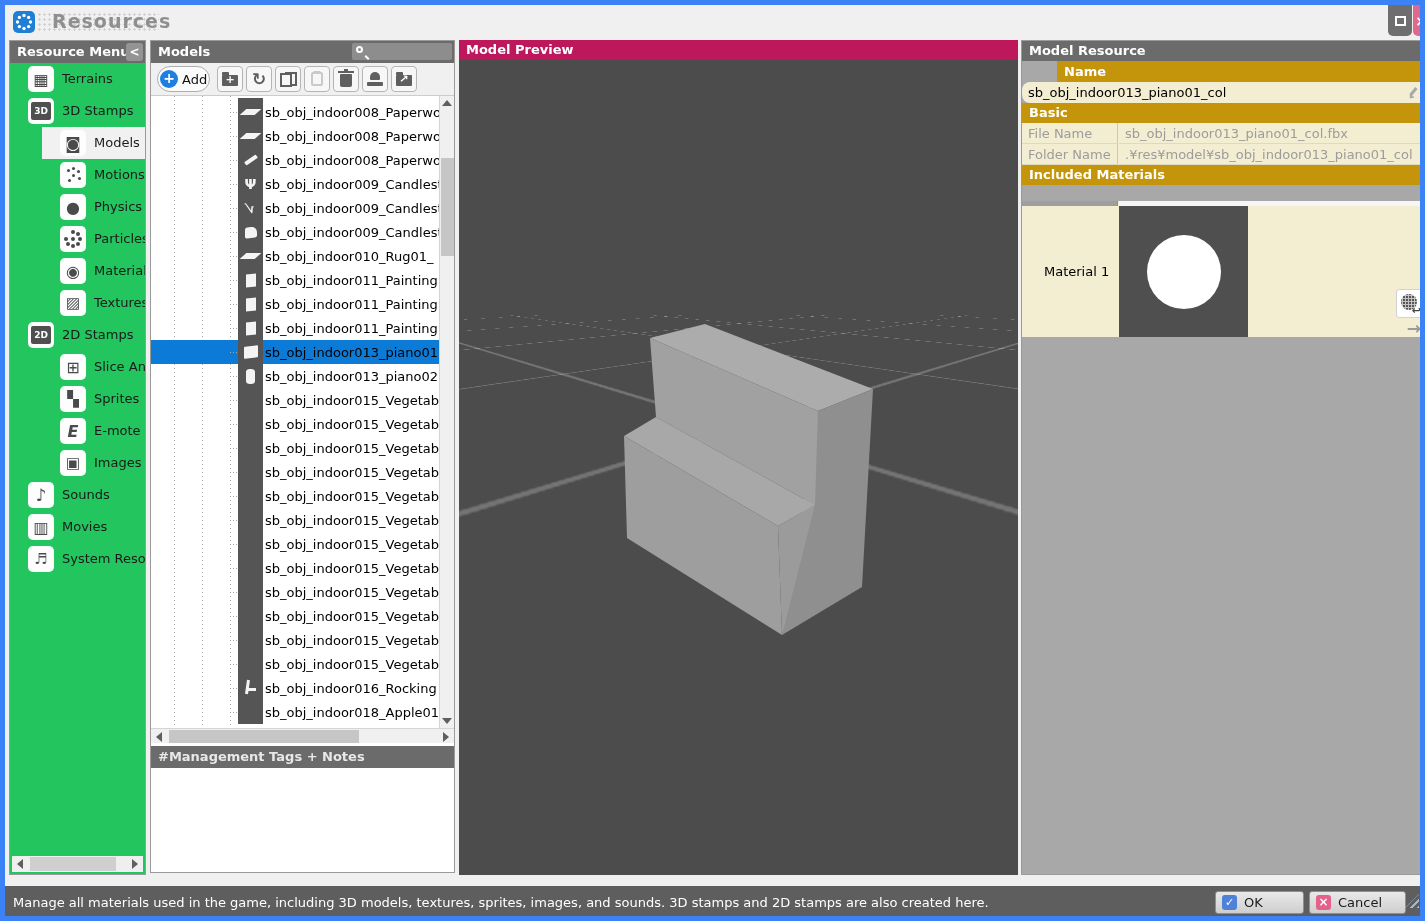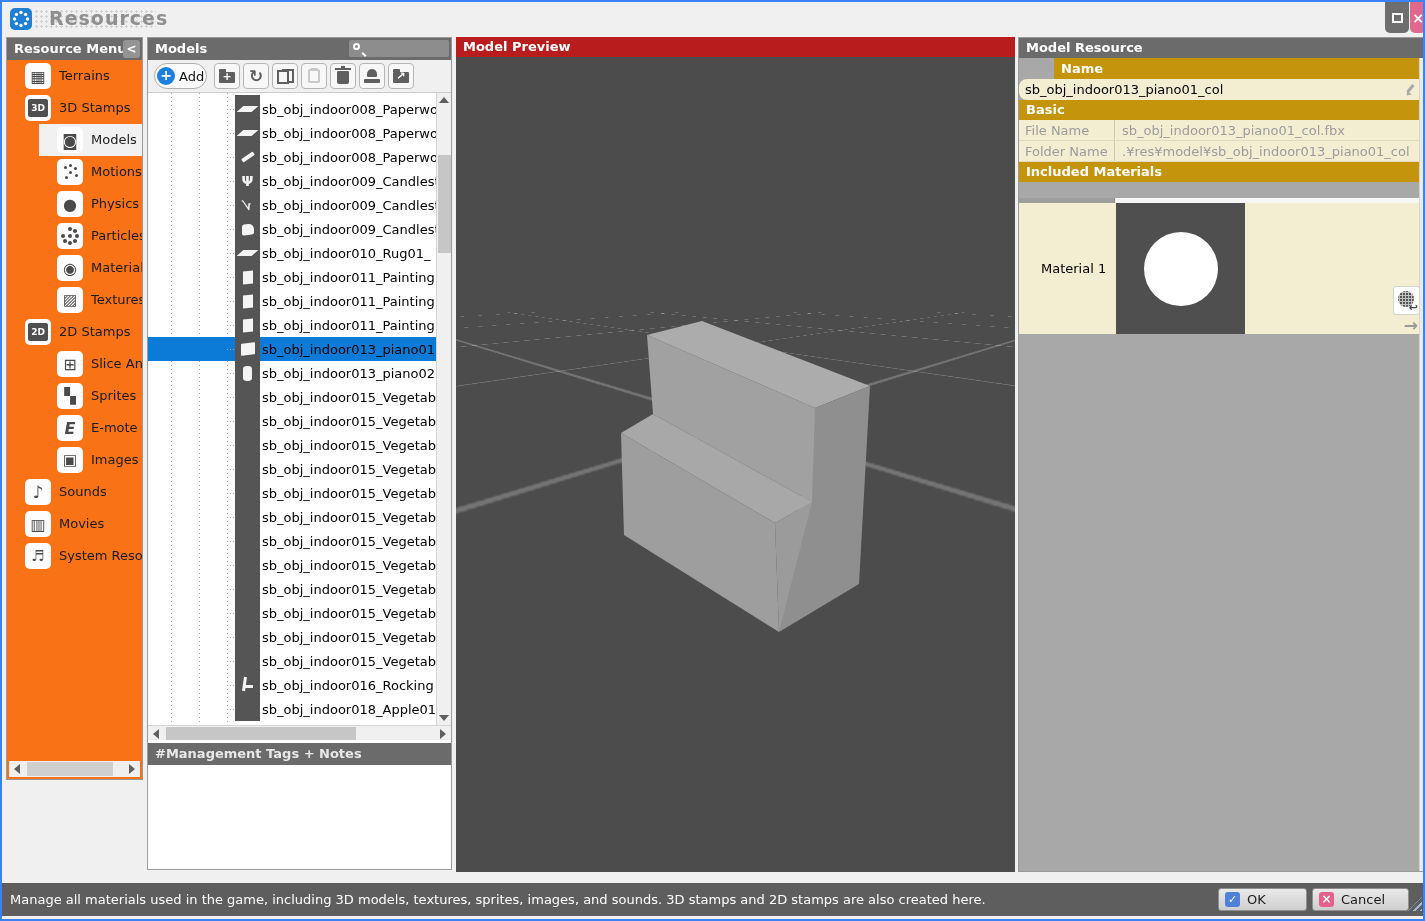--- a/index.html
+++ b/index.html
@@ -1,33 +1,33 @@
 <!DOCTYPE html>
 <html><head>
 <meta charset="utf-8">
 <style>
   html,body{margin:0;padding:0;background:#d8d8d8;}
   *{box-sizing:border-box;font-family:"DejaVu Sans","Liberation Sans",sans-serif;}
   .window{position:relative;width:1425px;height:921px;background:#f0f0f0;overflow:hidden;
-          border:2px solid #3b82f6;}
+          border:5px solid #3b82f6;}
   
   .titlebar{position:absolute;left:0;top:0;width:100%;height:33px;background:#f0f0f0;}
   .app-logo{position:absolute;left:8px;top:6px;width:22px;height:22px;background:#1f7fd4;border-radius:5px;}
   .title-halftone{position:absolute;left:32px;top:7px;width:122px;height:21px;
       background-image:radial-gradient(#d2d2d2 1.2px,transparent 1.4px);background-size:5px 5px;}
   .title-text{position:absolute;left:47px;top:5px;font-size:19px;font-weight:bold;color:#8f8f8f;letter-spacing:1px;}
   .winbtn{position:absolute;top:0;height:31px;border-radius:0 0 5px 5px;display:flex;align-items:center;justify-content:center;}
   .btn-max{left:1383px;width:24px;background:#6e6e6e;}
   .btn-max .sq{width:11px;height:10px;border:2px solid #fff;}
   .btn-close{left:1408px;width:16px;background:#e0688c;color:#fff;font-weight:bold;font-size:14px;}
   
   .phead{position:absolute;left:0;top:0;right:0;height:22px;background:#6b6b6b;color:#fff;
          font-size:13px;font-weight:bold;line-height:22px;padding-left:7px;}
   
-  .sidebar{position:absolute;left:4px;top:35px;width:137px;height:743px;background:#f97316;border:1px solid #9a9a9a;overflow:hidden;}
+  .sidebar{position:absolute;left:4px;top:35px;width:137px;height:835px;background:#22c55e;border:1px solid #9a9a9a;overflow:hidden;}
   .collapse-btn{position:absolute;right:2px;top:2px;width:17px;height:18px;background:#949494;border-radius:3px;
       color:#fff;font-weight:bold;font-size:12px;text-align:center;line-height:18px;}
   .menu{position:absolute;top:22px;left:0;right:0;margin-left:12px;}
   .menu-item{position:relative;height:32px;}
   .menu-item.selected::before{content:'';position:absolute;left:20px;right:0;top:0;bottom:0;background:#f1f1f1;}
   .mi{position:absolute;left:6px;top:3px;width:26px;height:26px;background:#fdfdfd;border-radius:5px;
       display:flex;align-items:center;justify-content:center;color:#4a4a4a;}
   .menu-item.indent .mi{left:38px;}
   .mlabel{position:absolute;left:40px;top:0;height:32px;line-height:32px;font-size:13px;color:#1b1b1b;
       white-space:nowrap;overflow:hidden;right:0;}
@@ -117,21 +117,21 @@
   .chair-icon::after{content:"";position:absolute;left:9px;top:12px;width:9px;height:3px;background:#f4f4f4;}
   .vscroll{position:absolute;right:0;top:0;width:15px;height:632px;background:#f0f0f0;border-left:1px solid #d5d5d5;z-index:5;}
   .vscroll .thumb{position:absolute;left:1px;top:62px;width:13px;height:98px;background:#c6c6c6;}
   .mlist-hscroll{position:absolute;left:0;right:0;top:687px;height:15px;background:#f0f0f0;border-top:1px solid #d5d5d5;z-index:5;}
   .mlist-hscroll .thumb{position:absolute;left:18px;top:1px;width:190px;height:13px;background:#c6c6c6;}
   .tags-head{position:absolute;left:0;right:0;top:705px;height:34px;background:#6b6b6b;color:#e8e8e8;
       font-size:13px;font-weight:bold;line-height:22px;padding-left:7px;}
   .notes{position:absolute;left:0;right:0;top:727px;bottom:0;background:#fff;border:none;}
   
   .preview-panel{position:absolute;left:454px;top:35px;width:559px;height:835px;overflow:hidden;background:#4c4c4c;}
-  .preview-head{position:absolute;left:0;top:0;right:0;height:20px;background:#b91c1c;color:#fff;
+  .preview-head{position:absolute;left:0;top:0;right:0;height:20px;background:#be185d;color:#fff;
       font-size:13px;font-weight:bold;line-height:20px;padding-left:7px;z-index:4;}
   .canvas3d{position:absolute;left:0;top:20px;right:0;bottom:0;background:#4c4c4c;overflow:hidden;
       perspective:500px;perspective-origin:50% 255px;}
   .gplane{position:absolute;top:255px;left:50%;width:6000px;height:6000px;margin-left:-3000px;
       transform-origin:50% 0;transform:rotateX(85.5deg);
       background-image:repeating-linear-gradient(45deg,rgba(255,255,255,0.22) 0 2px,transparent 2px 100px),
                        repeating-linear-gradient(-45deg,rgba(255,255,255,0.22) 0 2px,transparent 2px 100px);}
   .model-svg{position:absolute;left:0;top:0;z-index:3;}
   
   .settings-panel{position:absolute;left:1016px;top:35px;width:409px;height:835px;background:#a8a8a8;border:1px solid #9a9a9a;overflow:hidden;}

